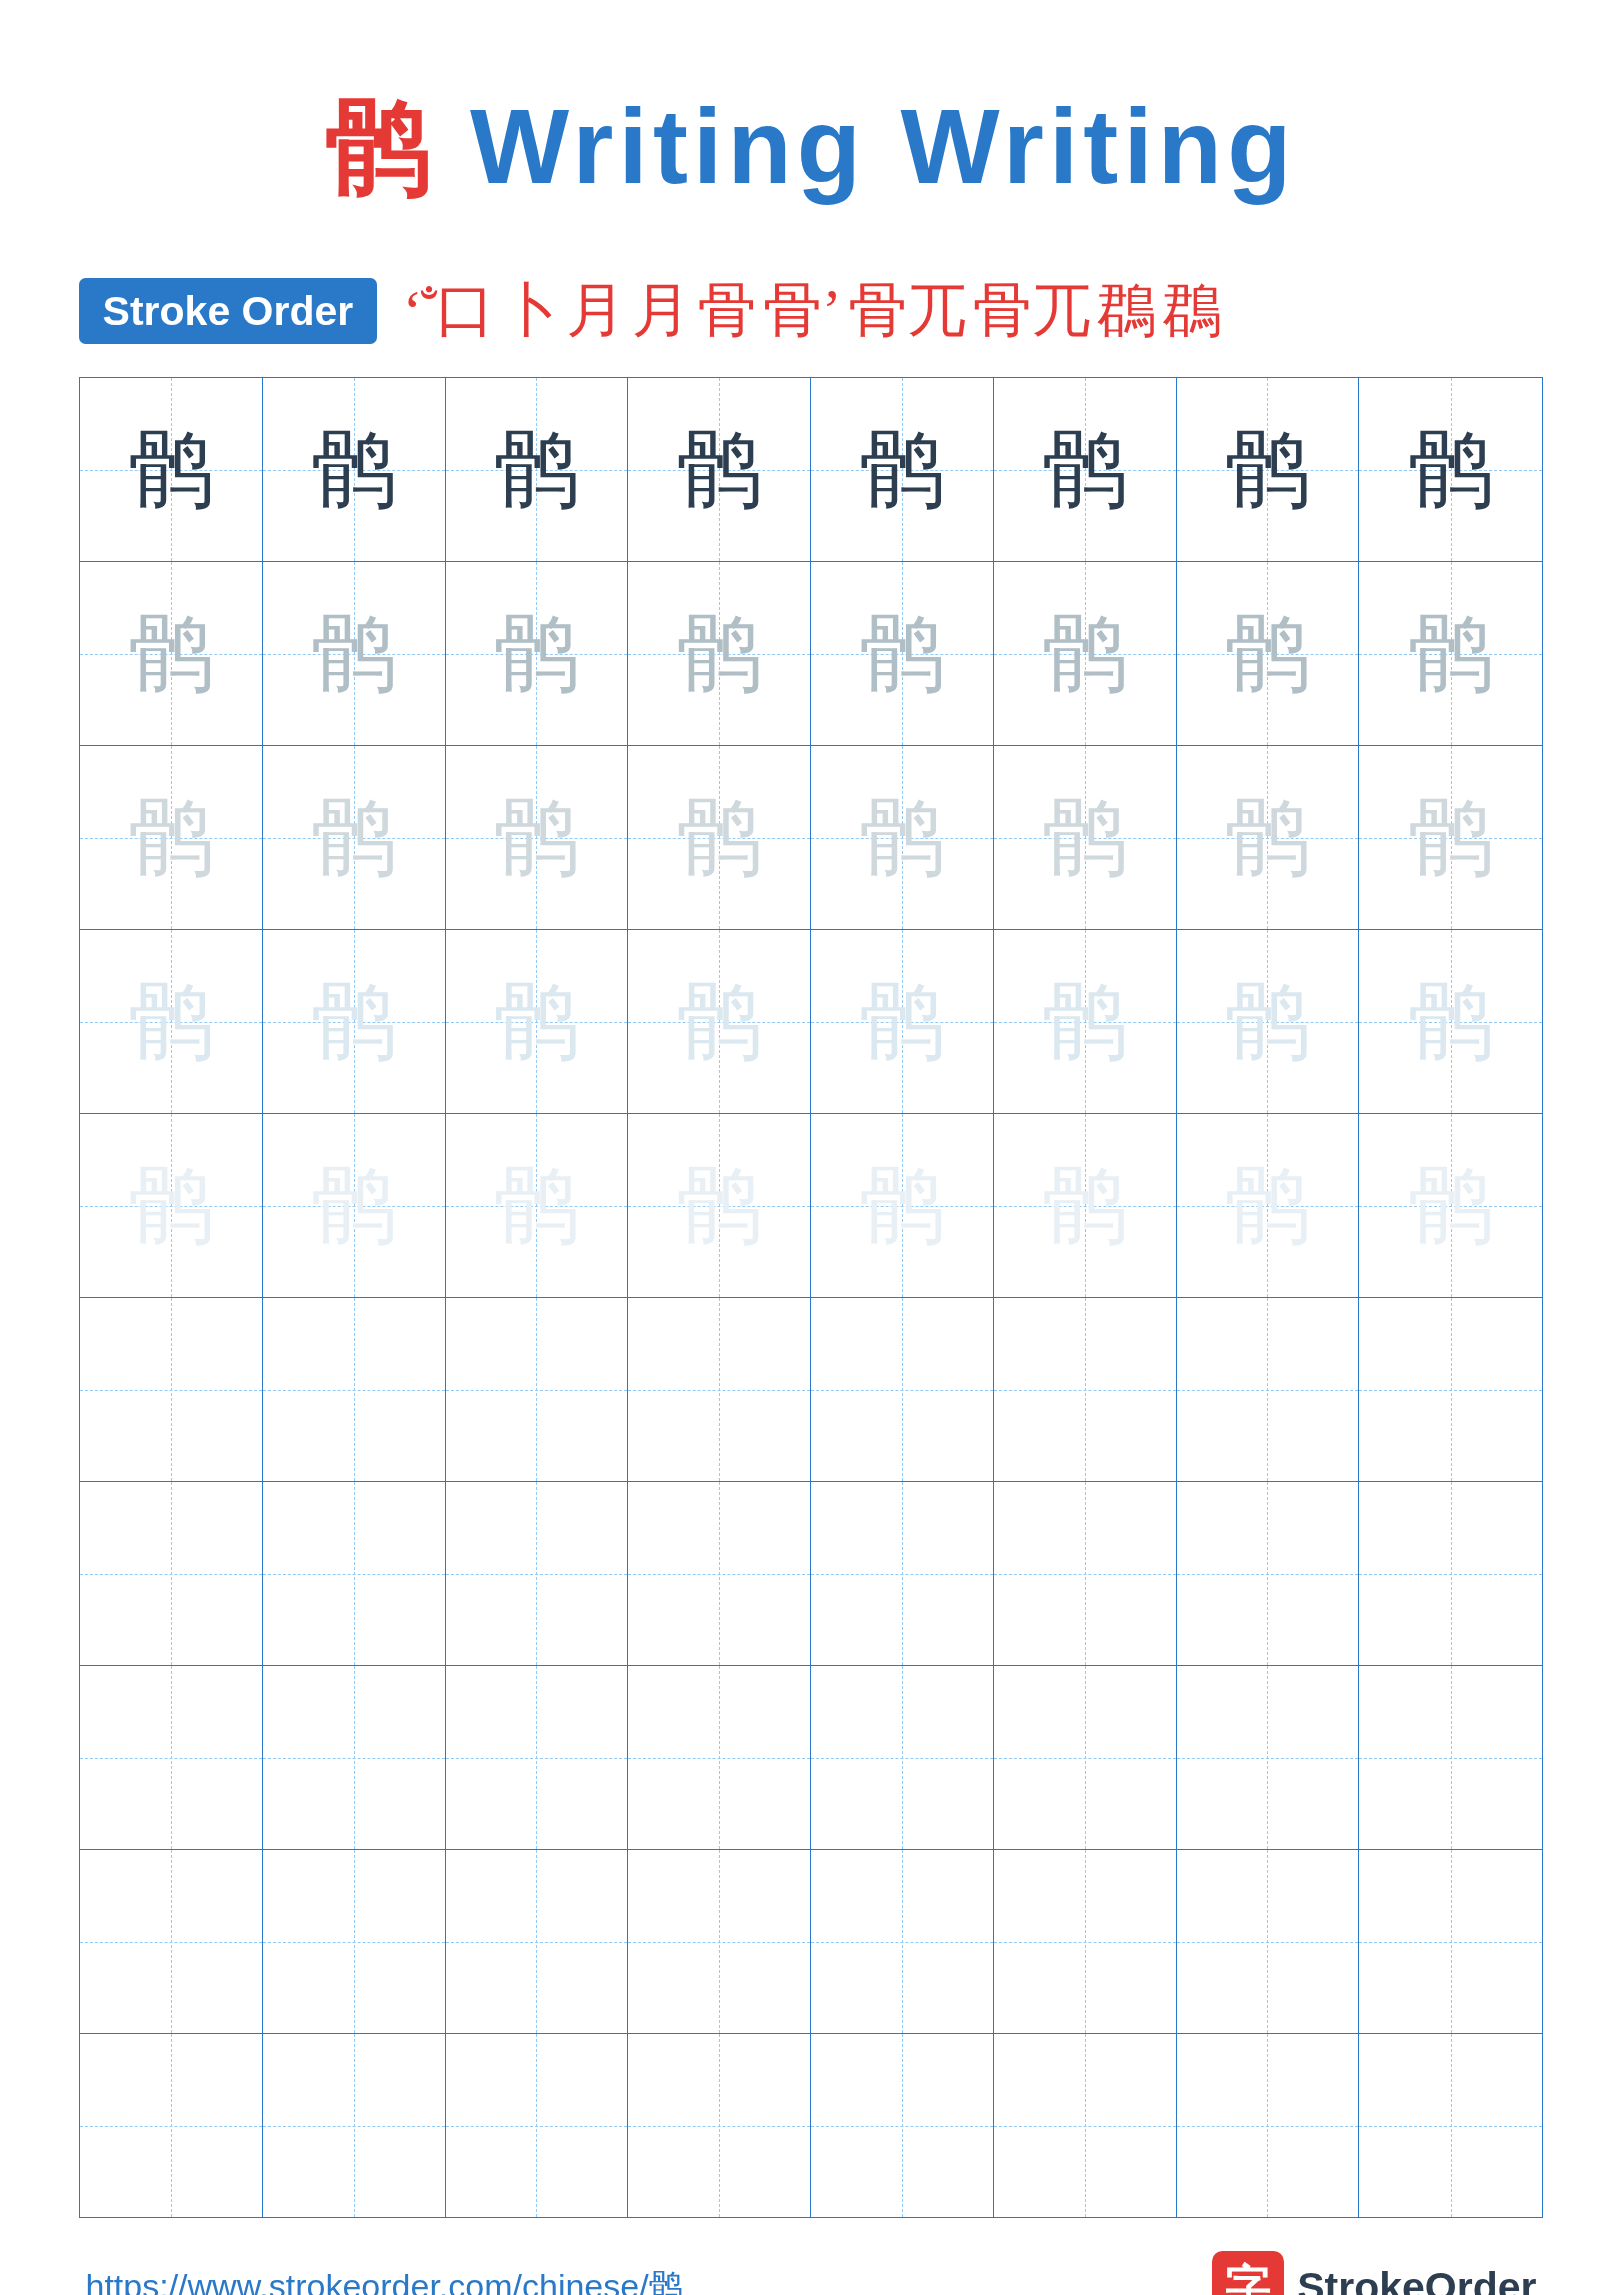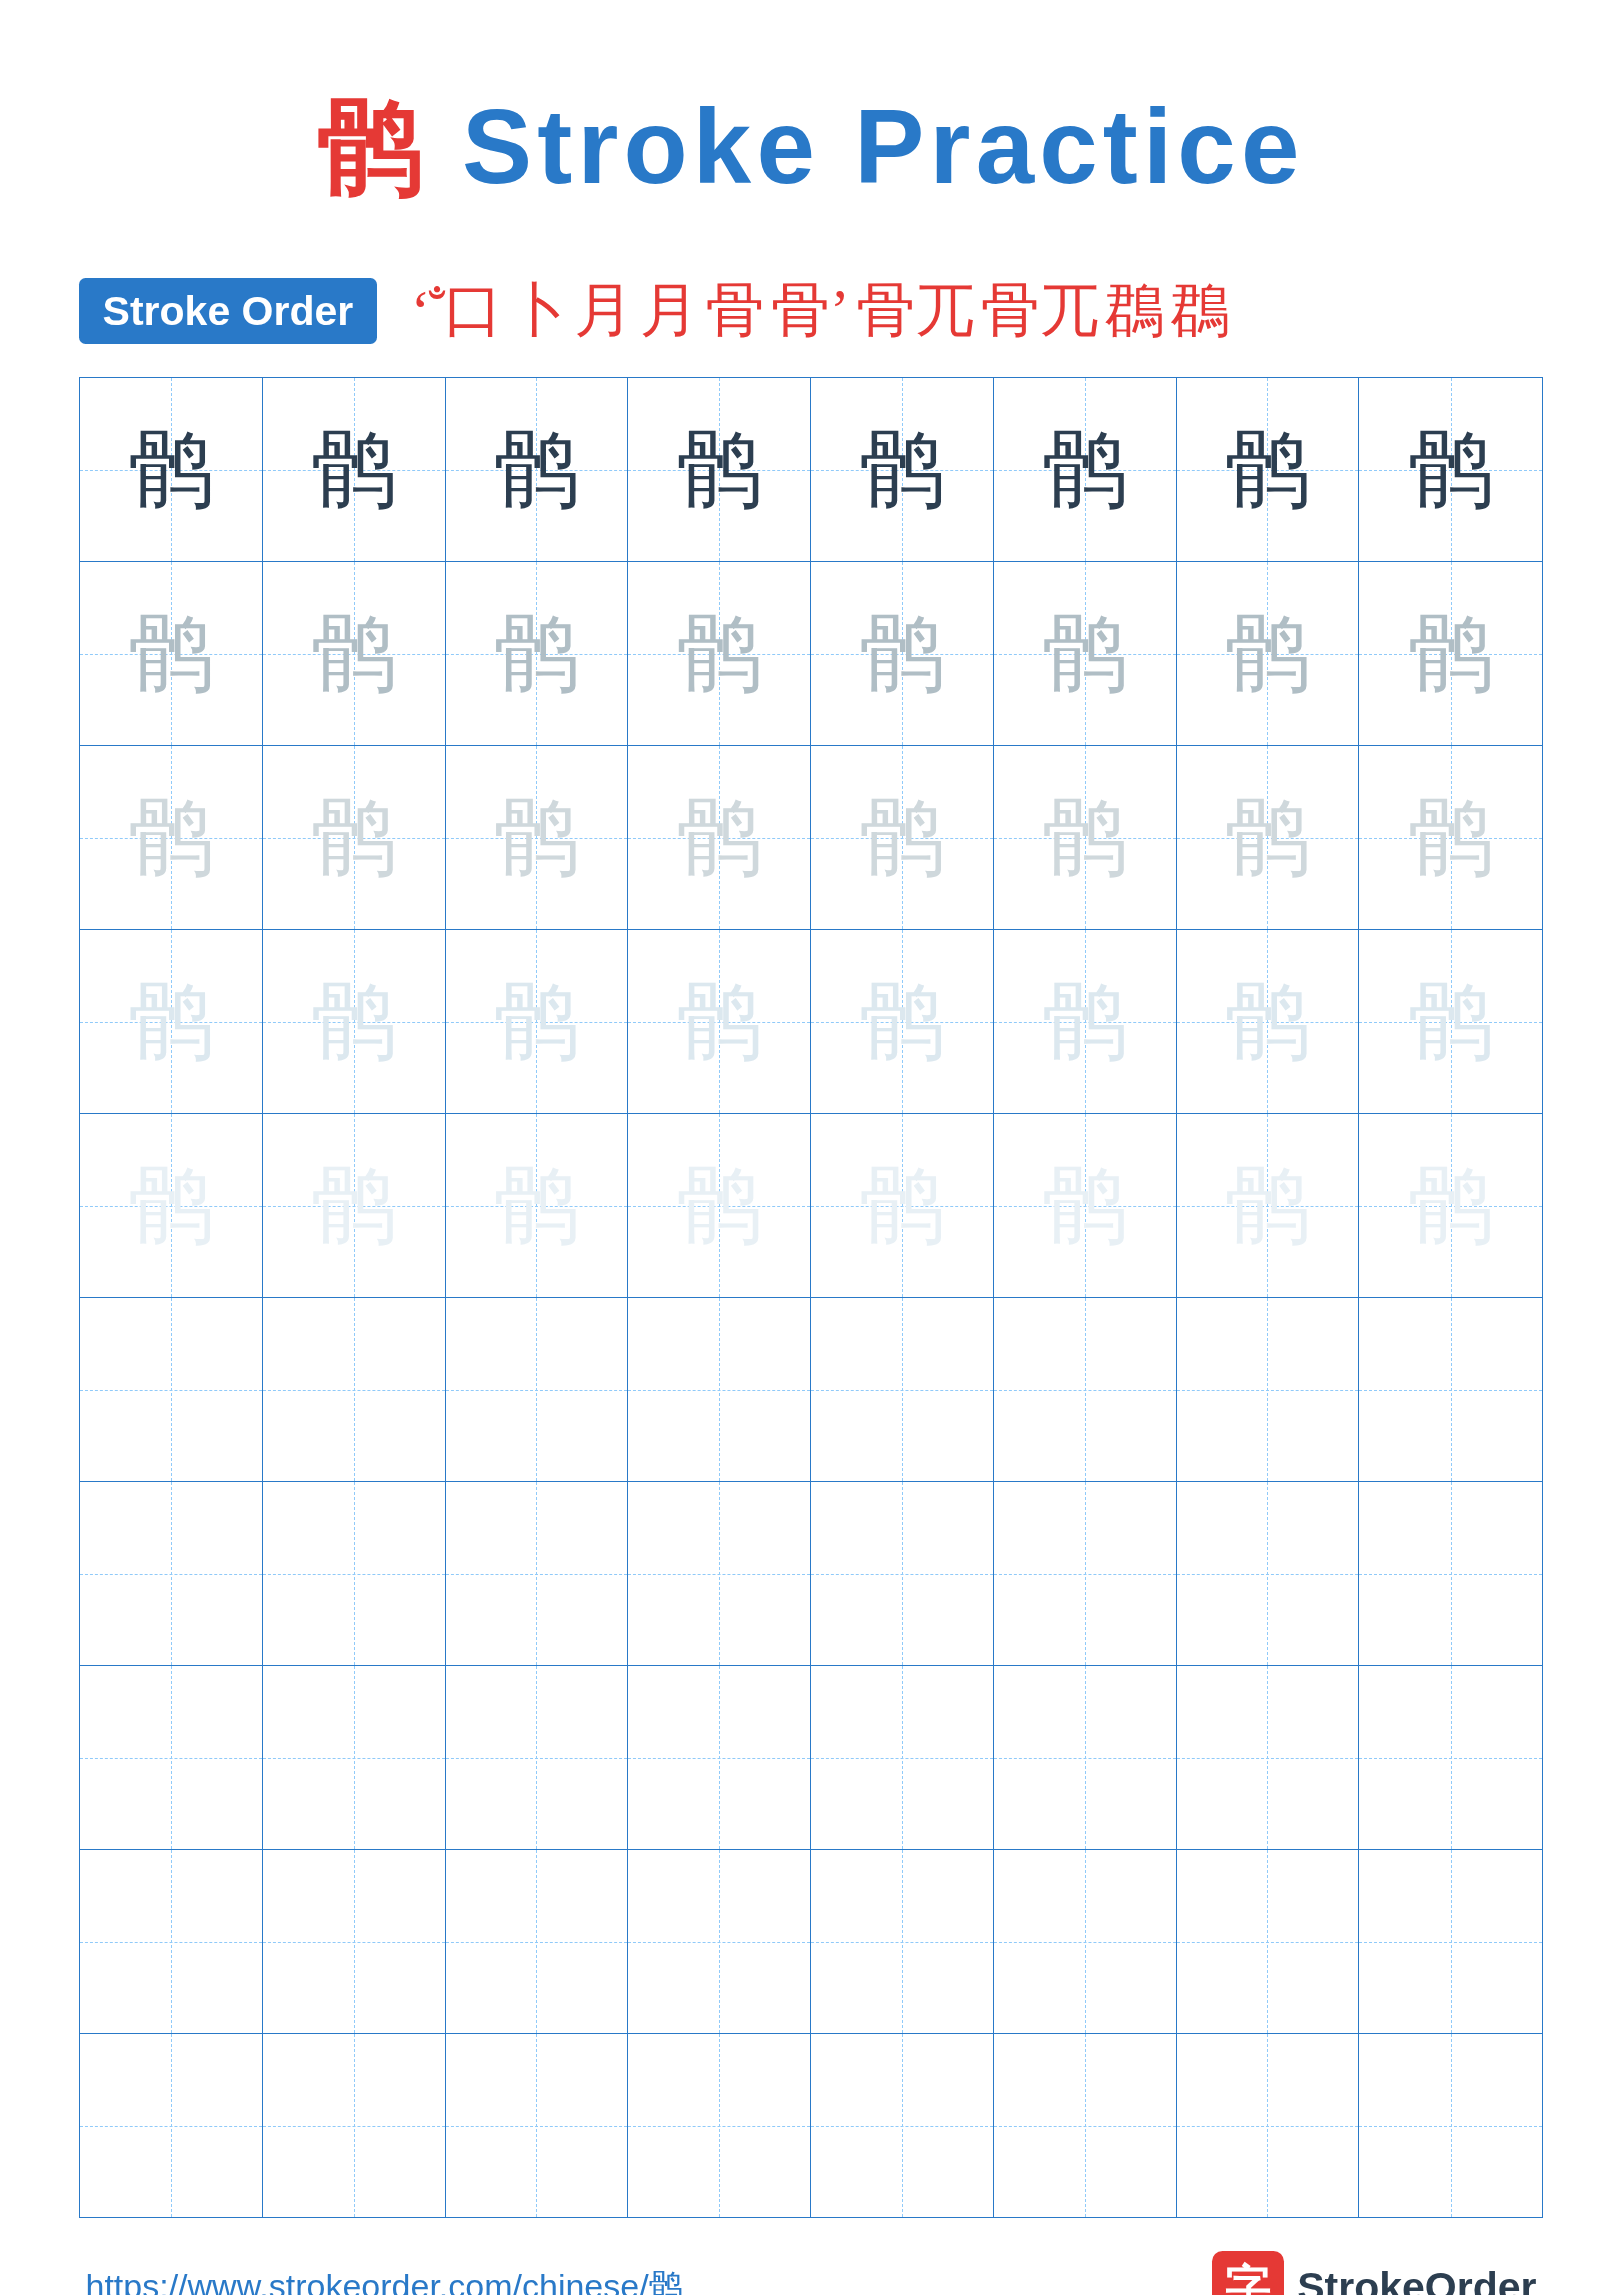--- a/index.html
+++ b/index.html
@@ -36,21 +36,21 @@
     .title .char {
       color: #e53935;
       font-family: serif;
     }
 
     .stroke-order-row {
       display: flex;
       align-items: center;
       width: 100%;
       margin-bottom: 26px;
-      gap: 8px;
+      gap: 0;
     }
 
     .stroke-order-label {
       background: #2979c8;
       color: #fff;
       font-size: 41px;
       font-weight: bold;
       padding: 9.2px 23.6px;
       border-radius: 6.5px;
       white-space: nowrap;
@@ -202,21 +202,21 @@
       font-weight: bold;
       color: #2c3e50;
     }
   </style>
 </head>
 <body>
 
 <div class="page">
 
   <h1 class="title">
-    <span class="char">鹘</span><span> Stroke Practice</span>
+    <span class="char">鹘</span><span> Writing Writing</span>
   </h1>
 
   <div class="stroke-order-row">
     <div class="stroke-order-label">Stroke Order</div>
     <div class="stroke-order-chars">
       <span>‘</span>
       <span>̐</span>
       <span>口</span>
       <span>卜</span>
       <span>月</span>

